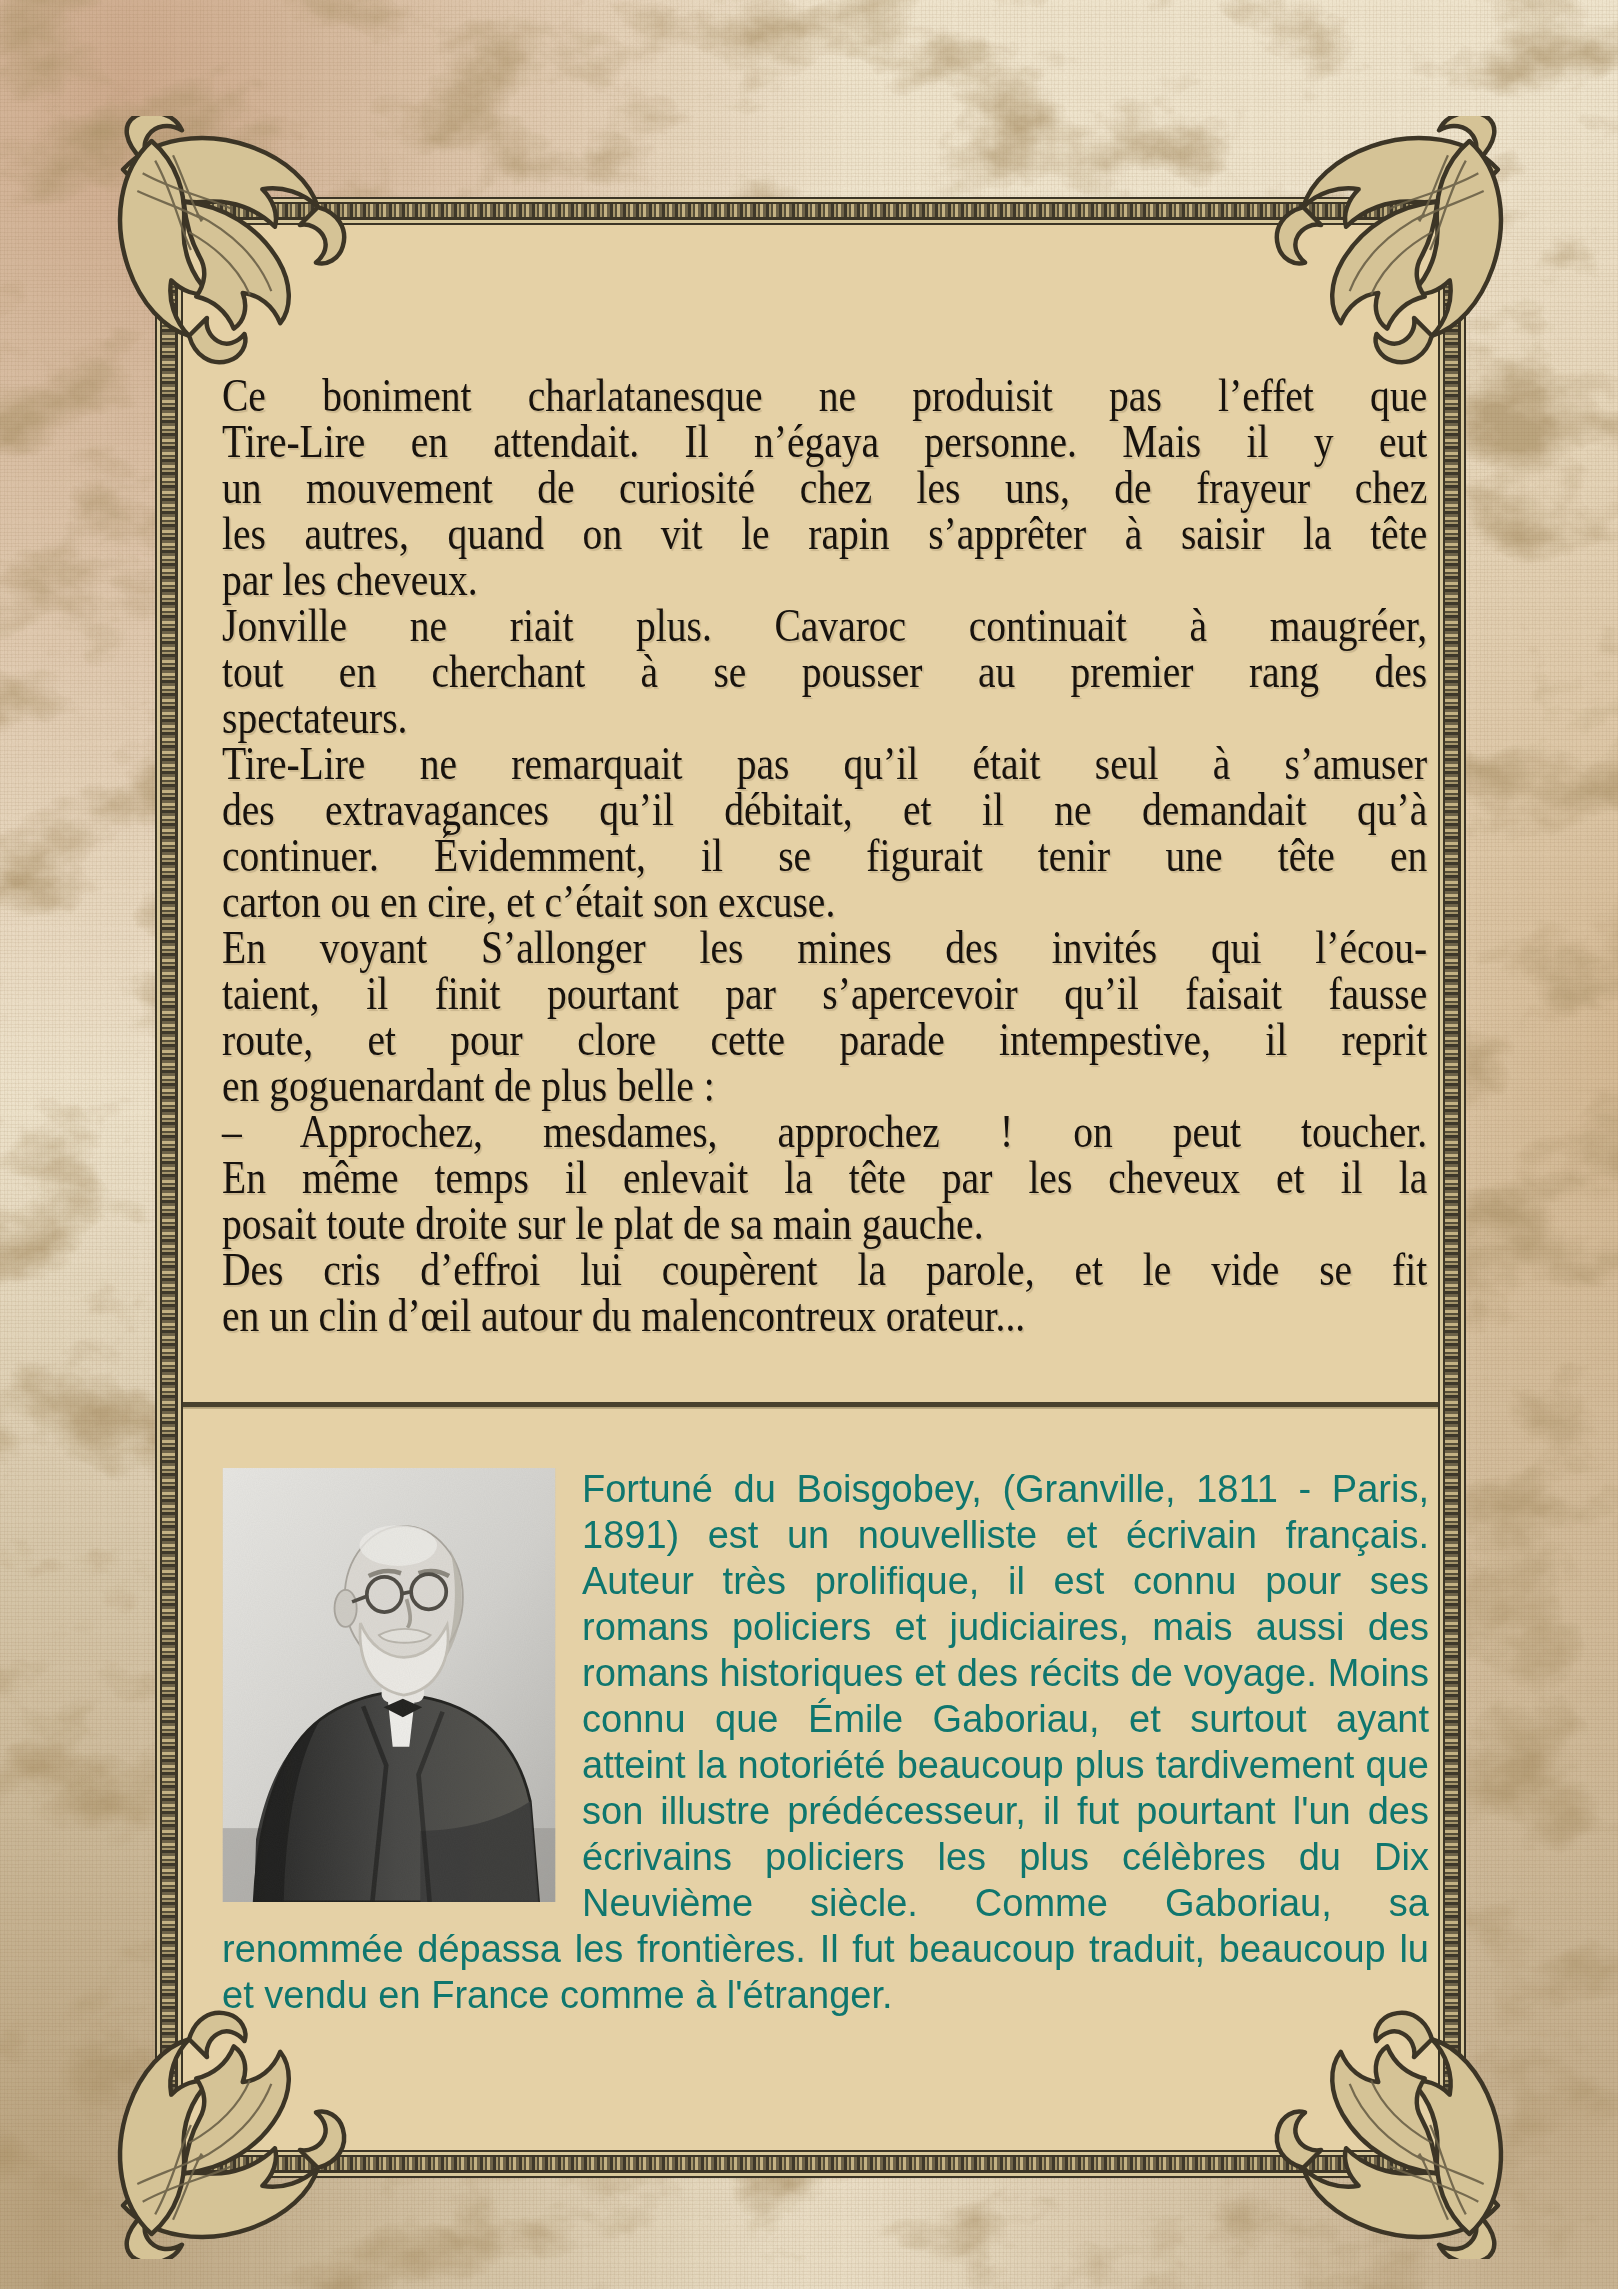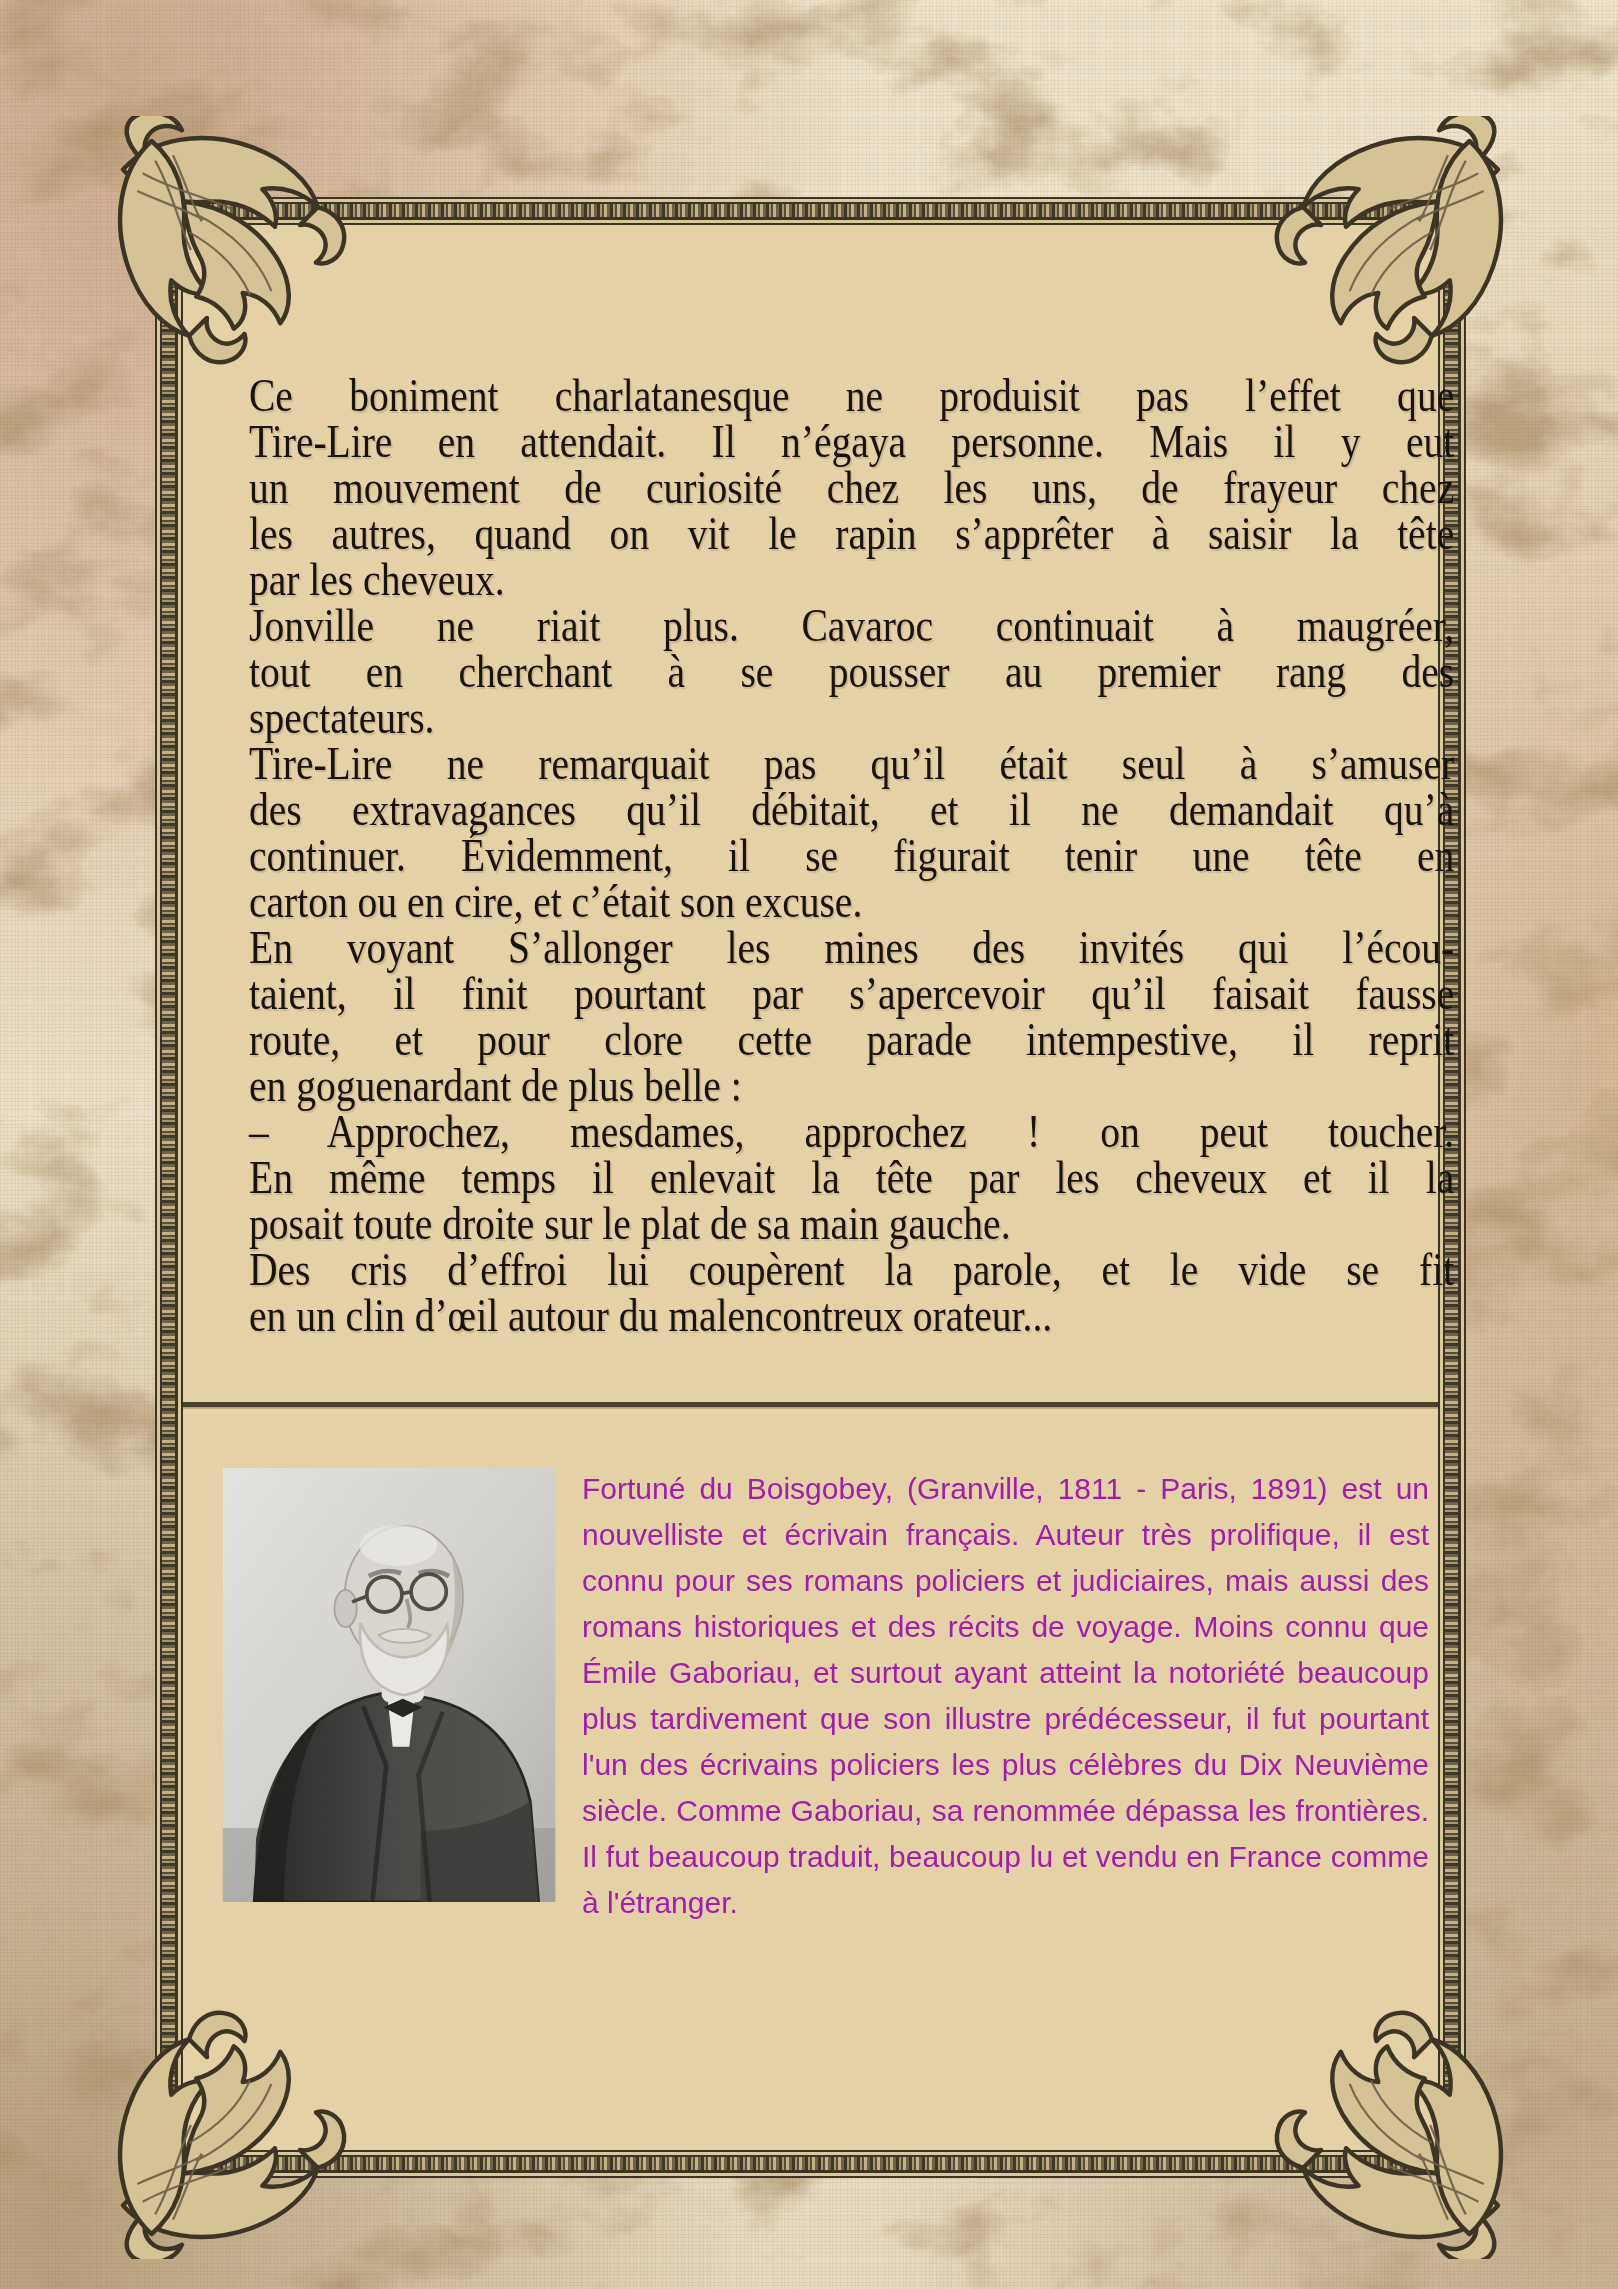--- a/index.html
+++ b/index.html
@@ -19,30 +19,30 @@
     background-image:
       linear-gradient(90deg,#3c3526 0 1.8px,#d8c89c 1.8px 4.6px,#3c3526 4.6px 7.4px,rgba(0,0,0,0) 7.4px 20px,#3c3526 20px 23px,#d8c89c 23px 26px,#3c3526 26px 28px),
       repeating-linear-gradient(0deg,#3e382a 0 2.8px,#a6966c 2.8px 4.6px,#564e38 4.6px 7.4px,#c3b183 7.4px 10px,#6d6248 10px 13px);}
   .band.top{top:0}.band.bottom{bottom:0}.band.left{left:0}.band.right{right:0}
   .interior{position:absolute;inset:28px;background:#e5d1a6;}
   .corner{position:absolute;width:268px;height:268px;}
   .corner.tl{left:-57px;top:-81px;}
   .corner.tr{right:-57px;top:-81px;transform:scaleX(-1);}
   .corner.bl{left:-57px;bottom:-81px;transform:scaleY(-1);}
   .corner.br{right:-57px;bottom:-81px;transform:scale(-1,-1);}
-  .story{position:absolute;left:39px;top:148px;width:1207px;margin-left:27px;}
+  .story{position:absolute;left:39px;top:148px;width:1207px;}
   .story-inner{width:1403px;transform:scaleX(0.859);transform-origin:0 0;}
   .story-line{font-family:"Liberation Serif", serif;font-size:46px;line-height:46px;
     color:#18130e;text-align:justify;text-align-last:justify;white-space:normal;
     text-shadow:1.8px 1.8px 0.9px rgba(110,90,60,0.22);}
   .story-line.para-end{text-align-last:left;}
   .divider{position:absolute;left:0;top:1177px;width:100%;height:4.6px;background:#49412d;
     box-shadow:0 1.8px 0 rgba(140,124,86,0.55);}
   .bio{position:absolute;left:39px;top:1241px;width:1207px;
-    font-family:"Liberation Sans", sans-serif;font-size:30px;line-height:46px;color:#a21caf;
+    font-family:"Liberation Sans", sans-serif;font-size:38px;line-height:46px;color:#0f766e;
     text-align:justify;}
   .bio p{margin:0;}
   .photo{float:left;width:334px;height:434px;margin:1.8px 26px 7.4px 0;display:block;}
 </style>
 </head>
 <body>
 
 <div class="page">
 
   <svg class="bg" viewBox="0 0 1754 2481" preserveAspectRatio="none" aria-hidden="true">

